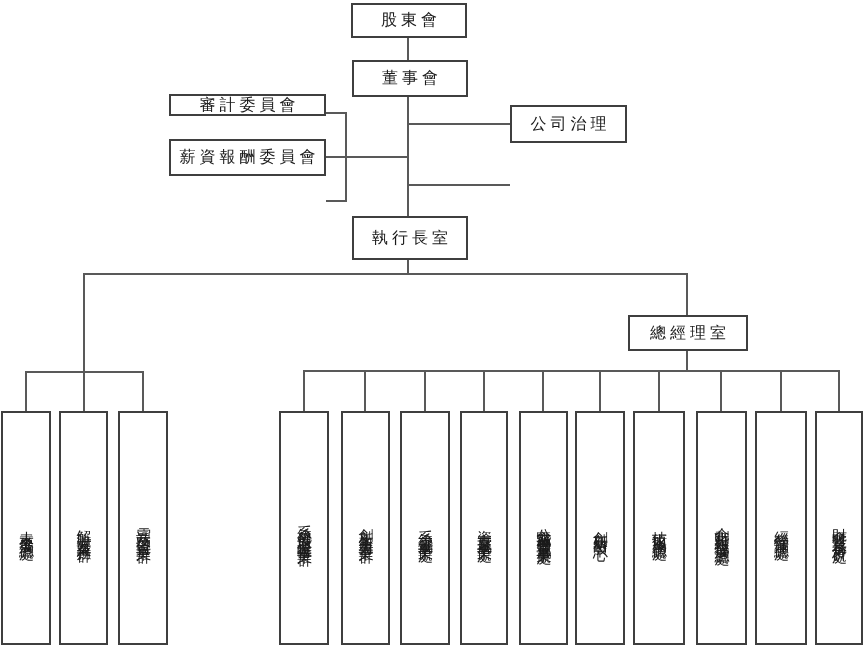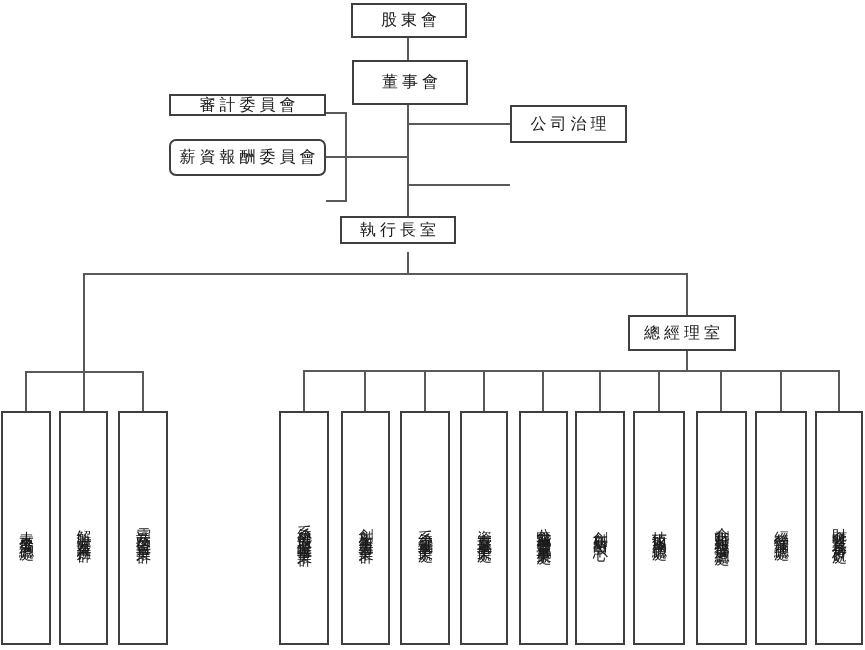--- a/index.html
+++ b/index.html
@@ -50,29 +50,29 @@
   <div class="line" style="left:424px;top:370px;width:2px;height:41px;"></div>
   <div class="line" style="left:483px;top:370px;width:2px;height:41px;"></div>
   <div class="line" style="left:542px;top:370px;width:2px;height:41px;"></div>
   <div class="line" style="left:599px;top:370px;width:2px;height:41px;"></div>
   <div class="line" style="left:658px;top:370px;width:2px;height:41px;"></div>
   <div class="line" style="left:720px;top:370px;width:2px;height:41px;"></div>
   <div class="line" style="left:780px;top:370px;width:2px;height:41px;"></div>
   <div class="line" style="left:838px;top:370px;width:2px;height:41px;"></div>
 
   <div class="box hbox" style="left:351px;top:3px;width:116px;height:35px;">股東會</div>
-  <div class="box hbox" style="left:352px;top:60px;width:116px;height:45px;">董事會</div>
+  <div class="box hbox" style="left:352px;top:60px;width:116px;height:37px;">董事會</div>
 
   <div class="box hbox" style="left:169px;top:94px;width:157px;height:22px;">審計委員會</div>
-  <div class="box hbox" style="left:169px;top:139px;width:157px;height:37px;border-radius:7px;">薪資報酬委員會</div>
+  <div class="box hbox" style="left:169px;top:139px;width:157px;height:37px;">薪資報酬委員會</div>
 
   <div class="box hbox" style="left:510px;top:105px;width:117px;height:38px;">公司治理</div>
 
-  <div class="box hbox" style="left:340px;top:216px;width:116px;height:28px;">執行長室</div>
-  <div class="box hbox" style="left:628px;top:315px;width:108px;height:36px;">總經理室</div>
+  <div class="box hbox" style="left:352px;top:216px;width:116px;height:44px;">執行長室</div>
+  <div class="box hbox" style="left:628px;top:315px;width:120px;height:36px;">總經理室</div>
 
   <div class="box vbox" style="left:1px;top:411px;width:50px;height:234px;">未來發展總處</div>
   <div class="box vbox" style="left:59px;top:411px;width:49px;height:234px;">解決方案業務群</div>
   <div class="box vbox" style="left:118px;top:411px;width:50px;height:234px;">雲端及巨資事業群</div>
 
   <div class="box vbox" style="left:279px;top:411px;width:50px;height:234px;">系統發展與運帷事業群</div>
   <div class="box vbox" style="left:341px;top:411px;width:49px;height:234px;">創新生產力事業群</div>
   <div class="box vbox" style="left:400px;top:411px;width:50px;height:234px;">系統直屬事業處</div>
   <div class="box vbox" style="left:460px;top:411px;width:48px;height:234px;">資安直屬事業處</div>
   <div class="box vbox" style="left:519px;top:411px;width:49px;height:234px;letter-spacing:2px;">公文暨服務管理直屬事業處</div>

